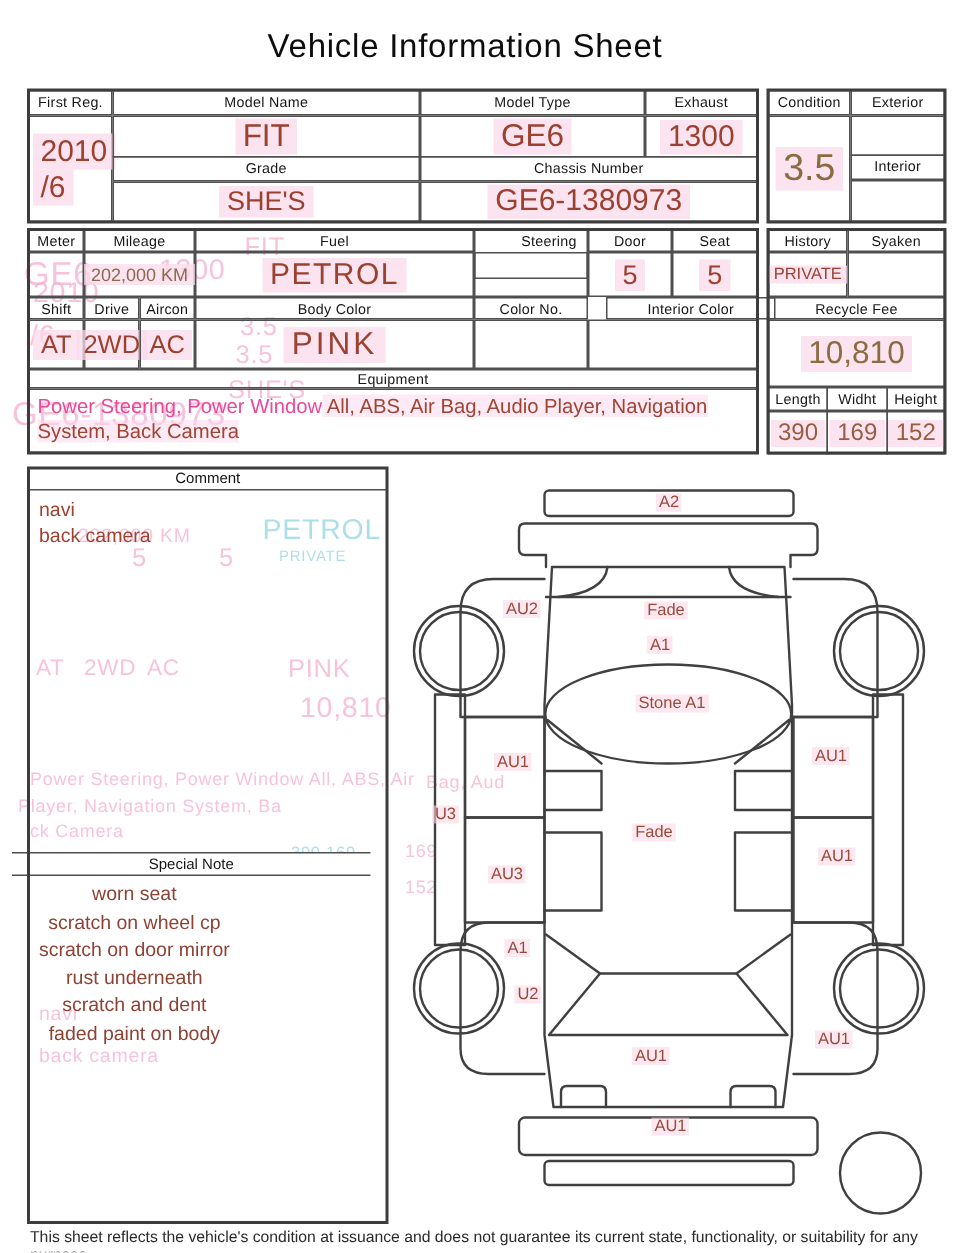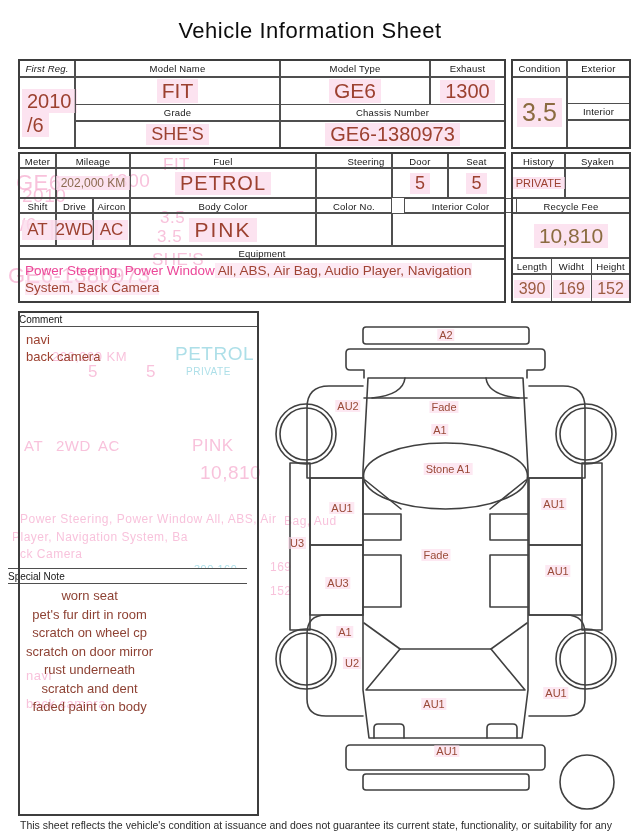--- a/index.html
+++ b/index.html
@@ -14,21 +14,21 @@
 
   .brick{color:#9c4130;}
   .brown{color:#8b6b40;}
   .milbrown{color:#8b6a50;}
   .lwh{color:#9b5b40;}
 
   #title{position:absolute;left:0;top:18px;width:620px;text-align:center;font-size:22px;letter-spacing:0.5px;color:#0d0d0d;z-index:2;}
 
   .fr-val{flex-direction:column;align-items:flex-start;padding-left:2px;font-size:20px;line-height:24px;}
 
-  .band{position:absolute;box-sizing:border-box;background:#fff;z-index:2;font-size:10px;color:#161616;text-align:left;padding-top:2px;}
+  .band{position:absolute;box-sizing:border-box;background:#fff;z-index:2;font-size:10px;color:#161616;text-align:center;padding-top:2px;}
   #comment-band{border-bottom:1px solid #4f4f4f;}
   #note-band{border-top:1px solid #4f4f4f;border-bottom:1px solid #4f4f4f;}
 
   #comment-lines{position:absolute;left:26px;top:331px;z-index:2;font-size:13px;line-height:17px;color:#9c4130;}
   #note-lines{position:absolute;left:26px;top:587px;z-index:2;font-size:13px;line-height:18.5px;color:#8e4234;text-align:center;}
 
   #equip-text{font-size:13.5px;line-height:17px;padding:2px 5px;display:block;}
   .equip-a{color:#ec4899;}
   .equip-b{color:#a04434;background:rgba(251,217,235,0.55);}
 
@@ -76,21 +76,21 @@
       <span class="ghost" style="left: 26px; top: 696px; font-size: 13px;">back camera</span>
       <span class="ghost" style="left: 284px; top: 514px; font-size: 12px;">Bag, Aud</span>
       <span class="ghost" style="left: 270px; top: 560px; font-size: 12px;">169</span>
       <span class="ghost" style="left: 270px; top: 584px; font-size: 12px;">152</span>
     </div>
 
   <div id="title">Vehicle Information Sheet</div>
 
   <div class="outline" style="left:18px;top:59px;width:488px;height:90px;"></div>
 
-  <div class="cell hdr" style="left:19px;top:60px;width:56px;height:17px;font-style:italic;">First Reg.</div>
+  <div class="cell hdr" style="left:19px;top:60px;width:56px;height:17px;">First Reg.</div>
   <div class="cell valcell fr-val" style="left:19px;top:77px;width:56px;height:71px;">
     <span class="pill brick">2010</span>
     <span class="pill brick">/6</span>
   </div>
 
   <div class="cell hdr" style="left:75px;top:60px;width:205px;height:17px;">Model Name</div>
   <div class="cell valcell" style="left:75px;top:77px;width:205px;height:28px;font-size:21px;">
       <span class="pill brick">FIT</span>
     </div>
 
@@ -140,21 +140,21 @@
   <div class="cell hdr" style="left:56px;top:153px;width:74px;height:15px;">Mileage</div>
   <div class="cell valcell" style="left:56px;top:168px;width:74px;height:30px;font-size:12px;">
       <span class="pill milbrown">202,000 KM</span>
     </div>
 
   <div class="cell hdr" style="left:130px;top:153px;width:186px;height:15px;">Fuel</div>
   <div class="cell valcell" style="left:130px;top:168px;width:186px;height:30px;font-size:20px;letter-spacing:1px;">
       <span class="pill brick">PETROL</span>
     </div>
 
-  <div class="cell hdr" style="left:316px;top:153px;width:76px;height:15px;padding-left:24px;">Steering</div>
+  <div class="cell hdr" style="left:316px;top:153px;width:76px;height:33px;padding-left:24px;">Steering</div>
   <div class="cell valcell" style="left:316px;top:168px;width:76px;height:30px;">
       <span class="pill"></span>
     </div>
 
   <div class="cell hdr" style="left:392px;top:153px;width:56px;height:15px;">Door</div>
   <div class="cell valcell" style="left:392px;top:168px;width:56px;height:30px;font-size:18px;">
       <span class="pill brick">5</span>
     </div>
 
   <div class="cell hdr" style="left:448px;top:153px;width:57px;height:15px;">Seat</div>
@@ -231,21 +231,20 @@
 
   <div class="outline" style="left:18px;top:311px;width:241px;height:505px;"></div>
   <div class="band" id="comment-band" style="left:19px;top:312px;width:239px;height:15px;">Comment</div>
   <div id="comment-lines">
       <div>navi</div>
       <div>back camera</div>
     </div>
   <div class="band" id="note-band" style="left:8px;top:568px;width:239px;height:16px;">Special Note</div>
   <div id="note-lines">
       <div>worn seat</div>
-      <div>pet's fur dirt in room</div>
       <div>scratch on wheel cp</div>
       <div>scratch on door mirror</div>
       <div>rust underneath</div>
       <div>scratch and dent</div>
       <div>faded paint on body</div>
     </div>
 
   <div id="diagram">
     <svg viewBox="0 0 370 500" width="370" height="500">
       <g stroke="#404040" stroke-width="1.6" fill="none" stroke-linejoin="round" stroke-linecap="round">

